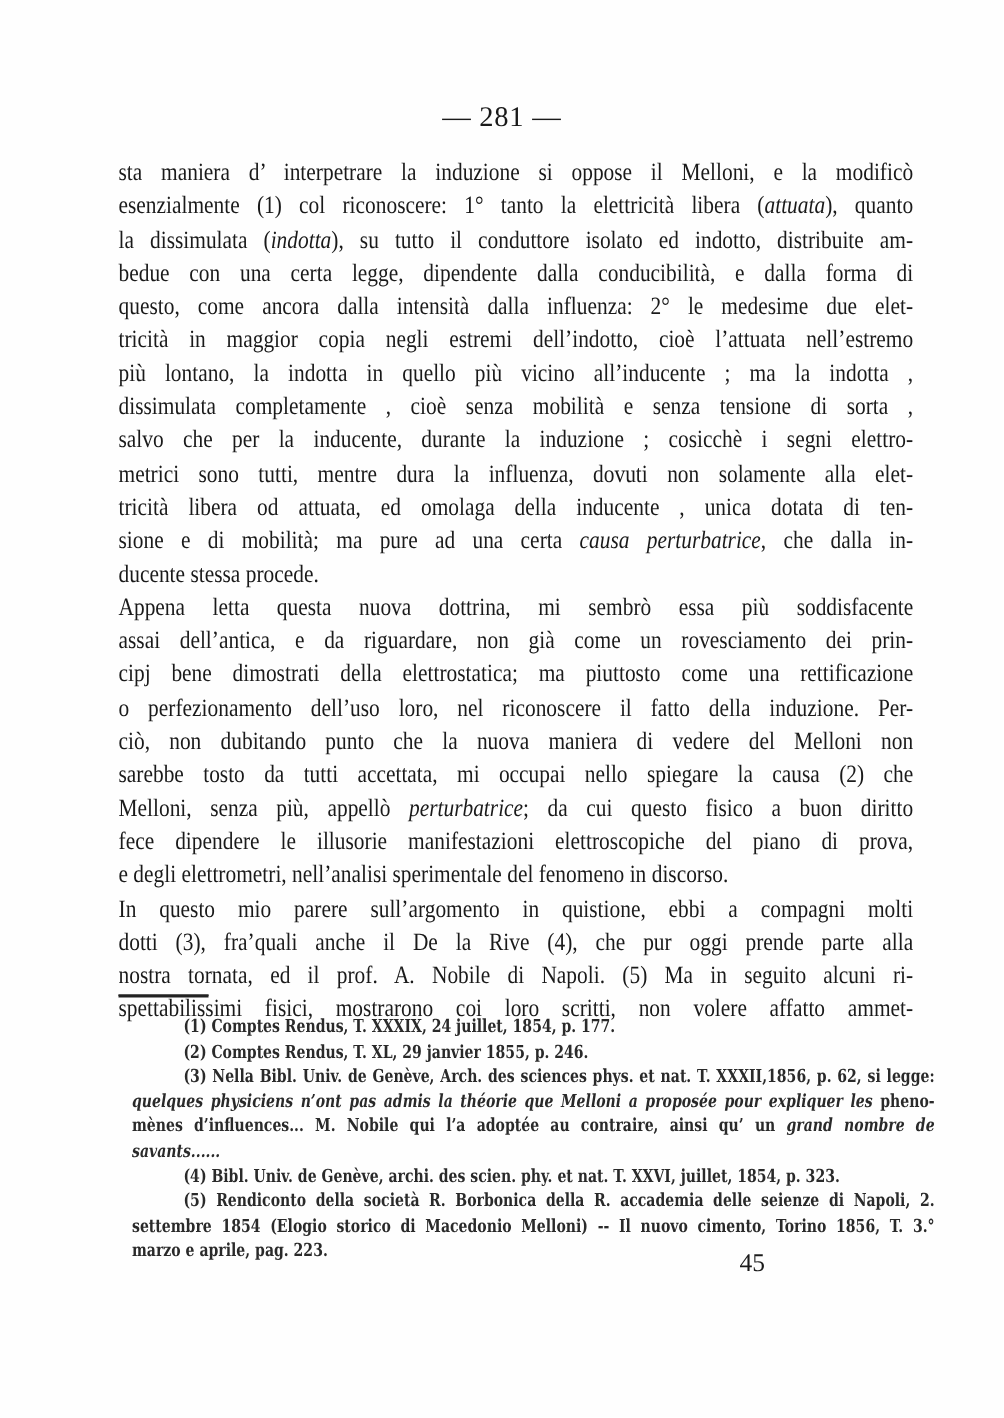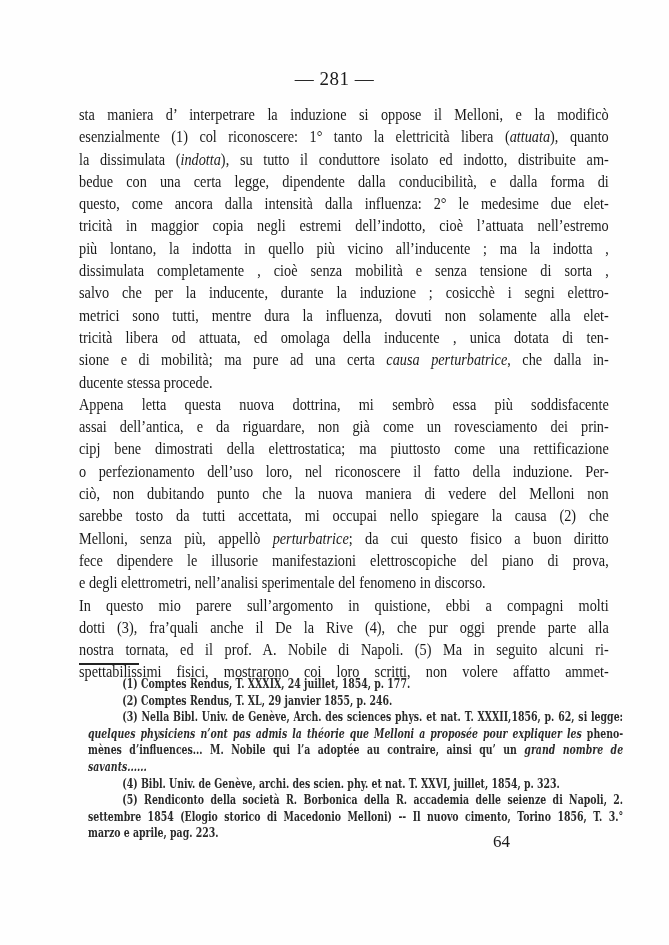--- a/index.html
+++ b/index.html
@@ -63,14 +63,14 @@
       <span class="fn short"><span class="ind"></span><span>(2) Comptes Rendus, T. XL, 29 janvier 1855, p. 246.</span></span>
       <span class="fn"><span class="ind"></span><span>(3) Nella Bibl. Univ. de Genève, Arch. des sciences phys. et nat. T. XXXII,1856, p. 62, si legge:</span></span>
       <span class="fn"><i>quelques physiciens n’ont pas admis la théorie que Melloni a proposée pour expliquer les</i><span> pheno-</span></span>
       <span class="fn"><span>mènes d’influences... M. Nobile qui l’a adoptée au contraire, ainsi qu’ un </span><i>grand nombre de</i></span>
       <span class="fn short"><i>savants......</i></span>
       <span class="fn short"><span class="ind"></span><span>(4) Bibl. Univ. de Genève, archi. des scien. phy. et nat. T. XXVI, juillet, 1854, p. 323.</span></span>
       <span class="fn"><span class="ind"></span><span>(5) Rendiconto della società R. Borbonica della R. accademia delle seienze di Napoli, 2.</span></span>
       <span class="fn"><span>settembre 1854 (Elogio storico di Macedonio Melloni) -- Il nuovo cimento, Torino 1856, T. 3.°</span></span>
       <span class="fn short"><span>marzo e aprile, pag. 223.</span></span>
     </div>
-  <div class="signature">64</div>
+  <div class="signature">45</div>
 </div>
 
 </body></html>

